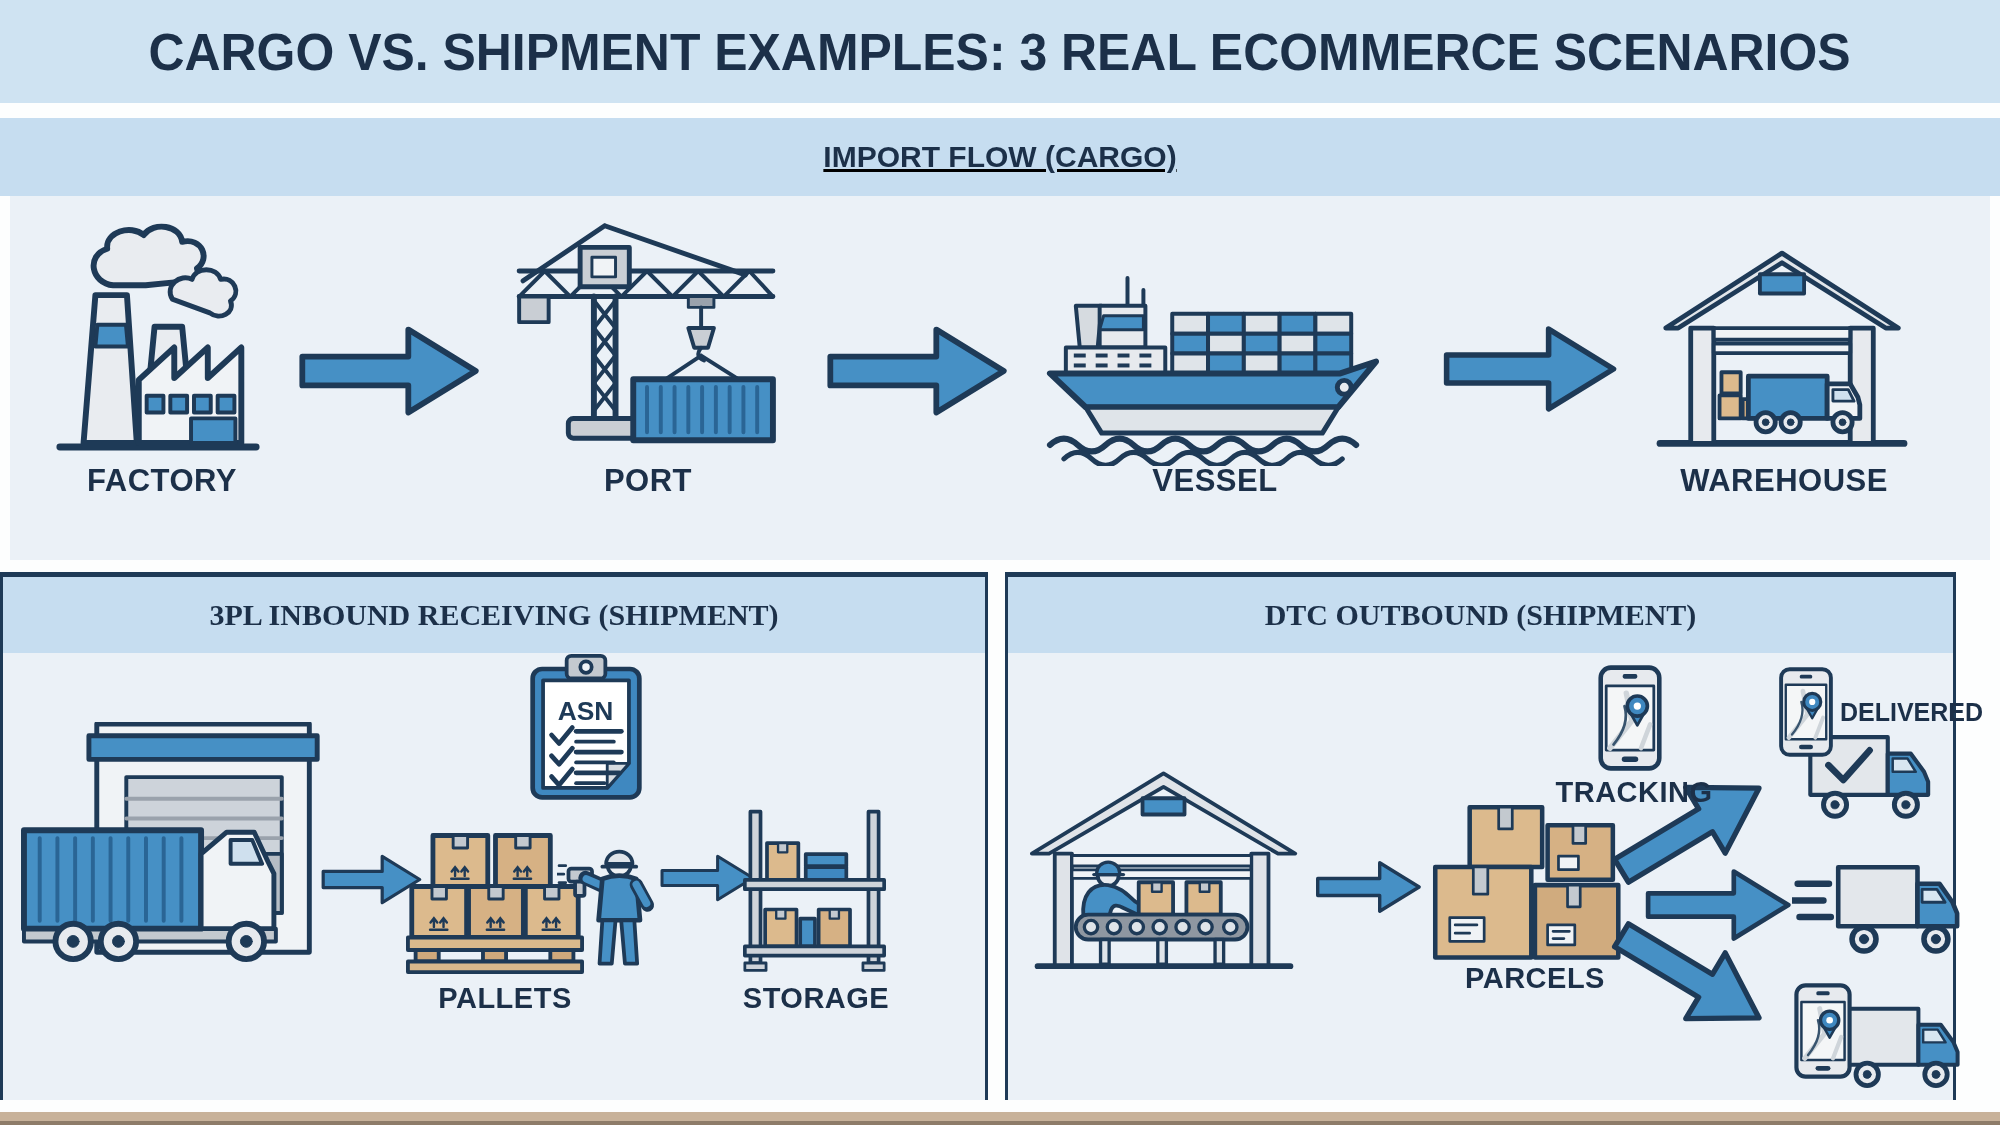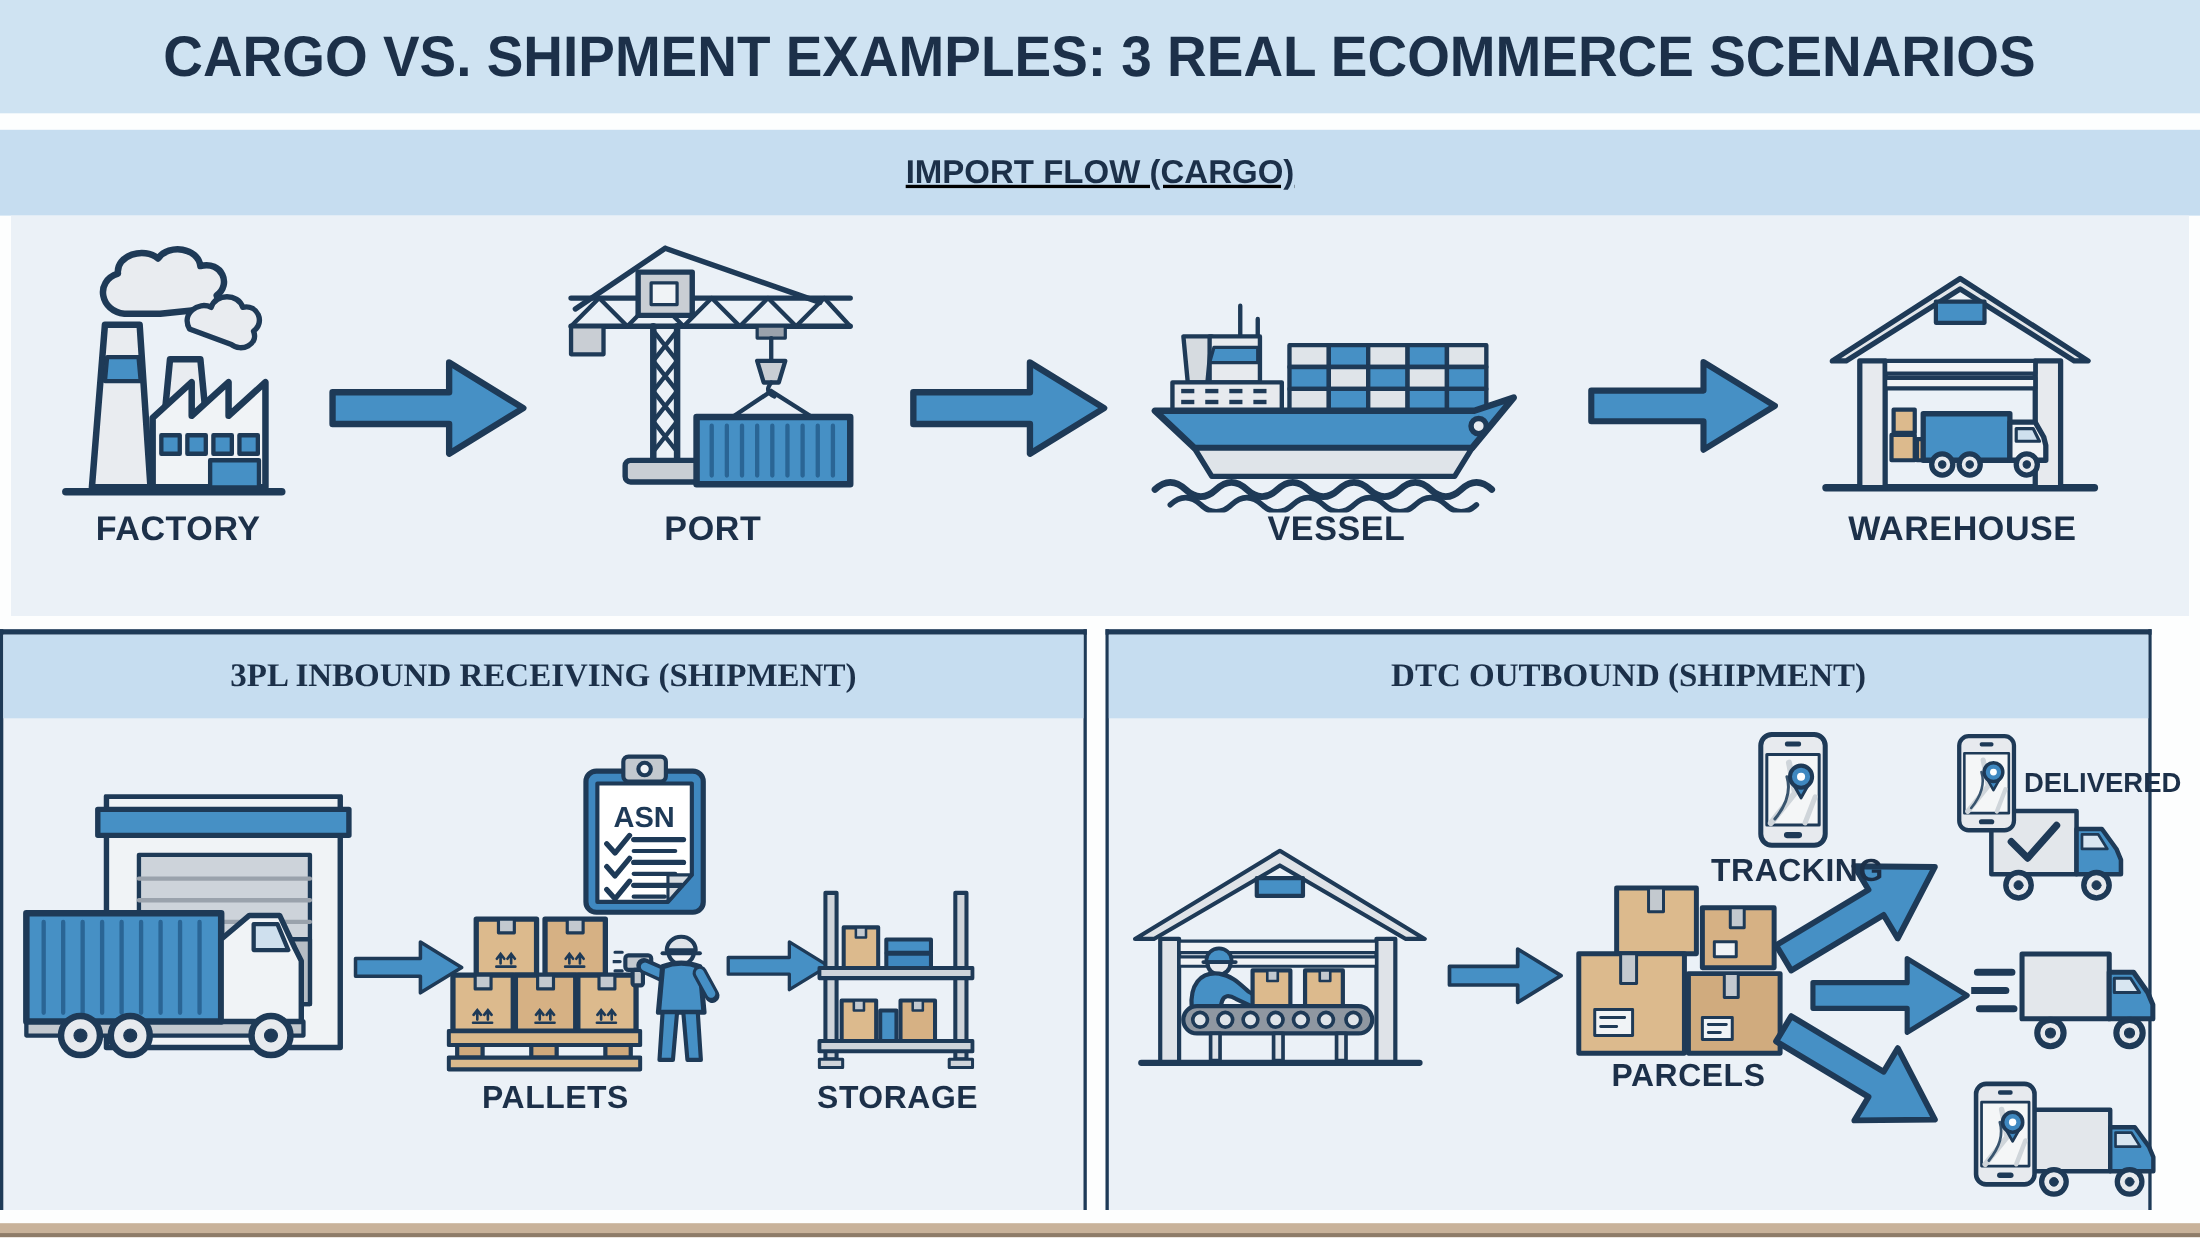--- a/index.html
+++ b/index.html
@@ -243,21 +243,21 @@
       </g>
       <use href="#mk" x="47" y="44"></use>
         <use href="#mk" x="112" y="44"></use>
       <use href="#mk" x="25" y="97"></use>
         <use href="#mk" x="84" y="97"></use>
         <use href="#mk" x="142" y="97"></use>
     </svg>
   </div>
   <div class="lbl lbl-sm" style="left:505px;top:982px;">PALLETS</div>
 
-  <div class="icon" style="left:527px;top:684px;width:118px;height:151px;">
+  <div class="icon" style="left:527px;top:652px;width:118px;height:151px;">
     <svg viewBox="0 0 125 160">
       <g stroke="#1e3a57" stroke-linejoin="round" stroke-linecap="round">
         <rect x="6" y="18" width="113" height="136" rx="10" fill="#3f88c0" stroke-width="5"></rect>
         <path d="M17,30 h91 v88 l-23,26 h-68 z" fill="#ffffff" stroke-width="4"></path>
         <path d="M108,118 l-23,26 v-26 z" fill="#d6dbe0" stroke-width="3"></path>
         <rect x="42" y="4" width="41" height="24" rx="5" fill="#c3c9cf" stroke-width="4"></rect>
         <circle cx="62.5" cy="16" r="6" fill="#f0f3f6" stroke-width="4"></circle>
         <path d="M26,88 l8,9 l14,-17" fill="none" stroke-width="5"></path>
         <line x1="52" y1="84" x2="100" y2="84" stroke-width="5"></line>
         <line x1="52" y1="95" x2="92" y2="95" stroke-width="4"></line>

